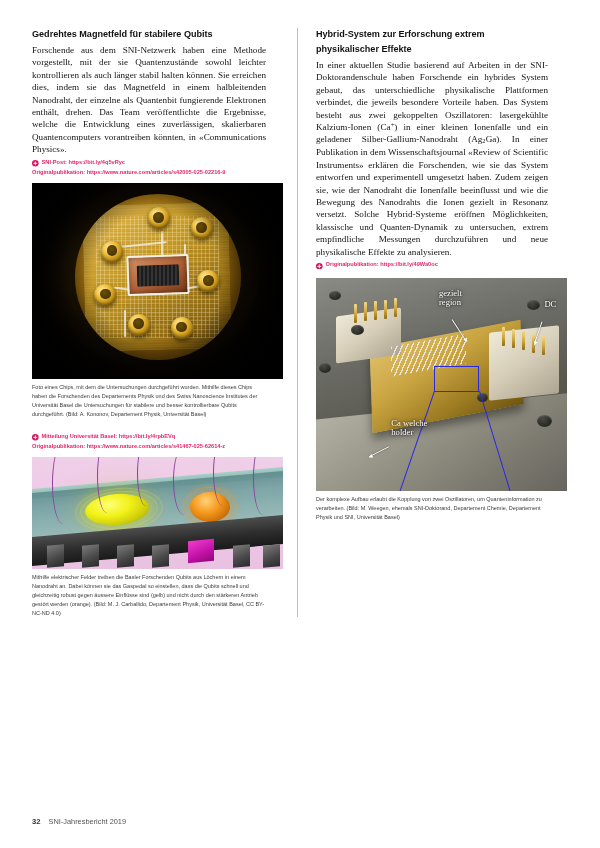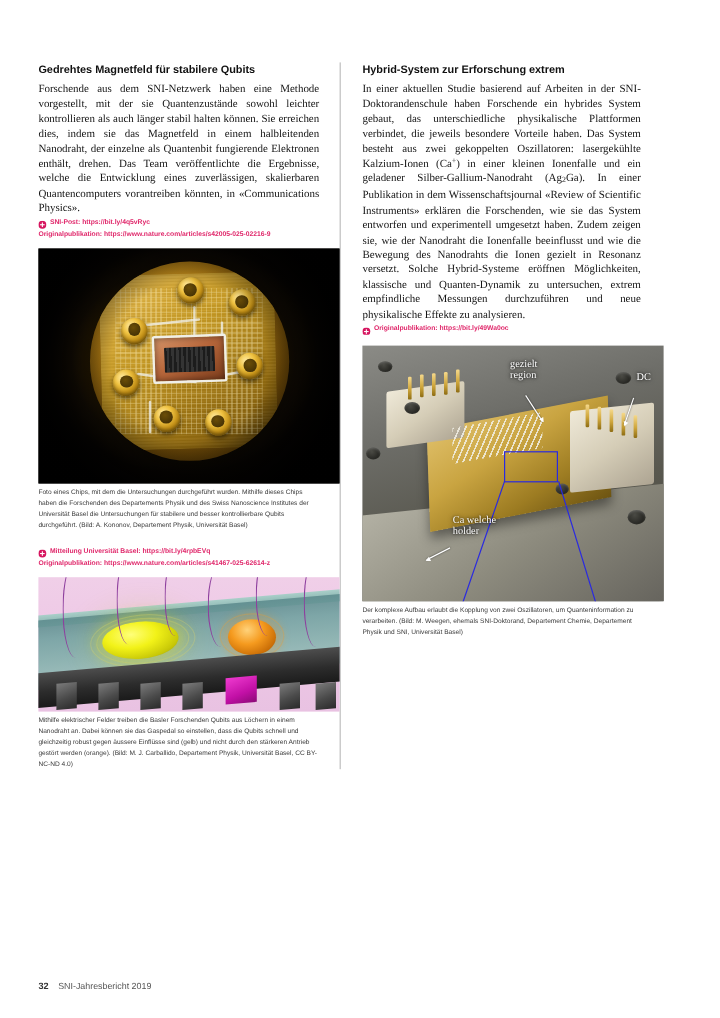--- a/index.html
+++ b/index.html
@@ -7,24 +7,24 @@
     width: 600px; height: 848px;
     background: #ffffff;
     font-family: "Liberation Serif", serif;
     overflow: hidden;
     position: relative;
   }
   .page { position: absolute; inset: 0; }
 
   .columns {
     position: absolute;
-    left: 32px; top: 52px;
+    left: 32px; top: 28px;
     width: 536px;
     display: flex;
-    gap: 0;
+    gap: 14px;
   }
   .col { width: 251px; }
   .col-left { padding-right: 17px; }
   .col-right { padding-left: 18px; border-left: 1px solid #bfbfbf; }
 
   h2.headline {
     font-family: "Liberation Sans", sans-serif;
     font-size: 9.1px;
     font-weight: bold;
     color: #111;
@@ -414,20 +414,21 @@
           </div>
           <div class="figcaption">Mithilfe elektrischer Felder treiben die Basler Forschenden Qubits aus Löchern in einem Nanodraht an. Dabei können sie das Gaspedal so einstellen, dass die Qubits schnell und gleichzeitig robust gegen äussere Einflüsse sind (gelb) und nicht durch den stärkeren Antrieb gestört werden (orange). (Bild: M. J. Carballido, Departement Physik, Universität Basel, CC BY-NC-ND 4.0)</div>
         </div>
       </div>
     </div>
 
     <div class="col col-right">
 
       <div>
         <h2 class="headline">Hybrid-System zur Erforschung extrem</h2>
+        <h2 class="headline" style="margin-top:-1px">physikalischer Effekte</h2>
 
         <p class="body"><span>In einer aktuellen Studie basierend auf Arbeiten in der SNI-Doktorandenschule haben Forschende ein hybrides System gebaut, das unterschiedliche physikalische Plattformen verbindet, die jeweils besondere Vorteile haben. Das System besteht aus zwei gekoppelten Oszillatoren: lasergekühlte Kalzium-Ionen (Ca</span><sup>+</sup><span>) in einer kleinen Ionenfalle und ein geladener Silber-Gallium-Nanodraht (Ag</span><sub>2</sub><span>Ga). In einer Publikation in dem Wissenschaftsjournal «Review of Scientific Instruments» erklären die Forschenden, wie sie das System entworfen und experimentell umgesetzt haben. Zudem zeigen sie, wie der Nanodraht die Ionenfalle beeinflusst und wie die Bewegung des Nanodrahts die Ionen gezielt in Resonanz versetzt. Solche Hybrid-Systeme eröffnen Möglichkeiten, klassische und Quanten-Dynamik zu untersuchen, extrem empfindliche Messungen durchzuführen und neue physikalische Effekte zu analysieren.</span></p>
 
         <div class="linkline">
           <svg class="bullet" viewBox="0 0 20 20">
             <circle cx="10" cy="10" r="10" fill="#d6155f"></circle>
             <rect x="8.6" y="4.2" width="2.8" height="11.6" fill="#fff"></rect>
             <rect x="4.2" y="8.6" width="11.6" height="2.8" fill="#fff"></rect>
           </svg>
           <span class="linktext">Originalpublikation: https://bit.ly/49Wa0oc</span>

